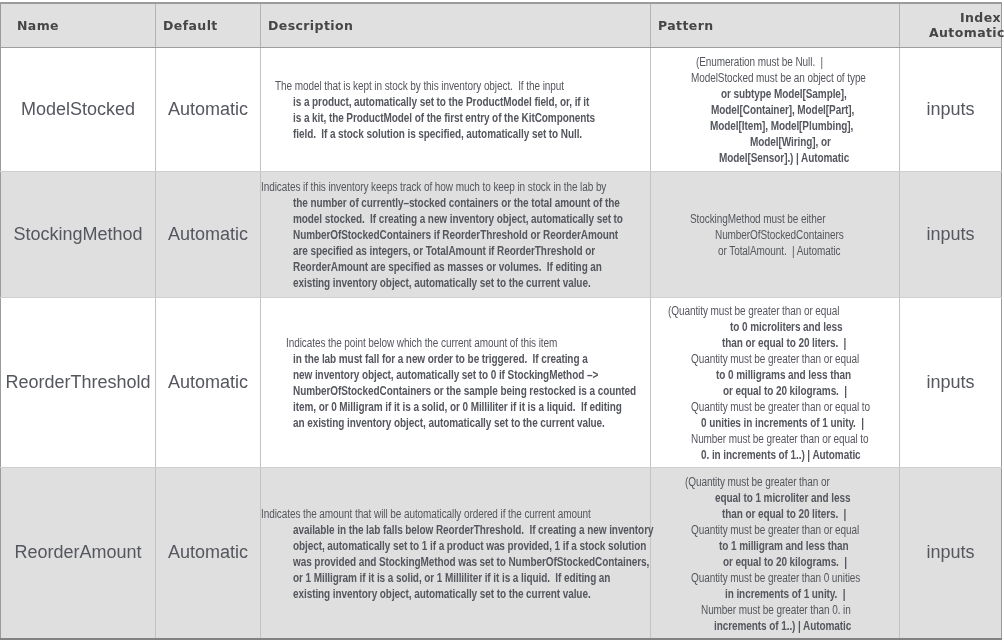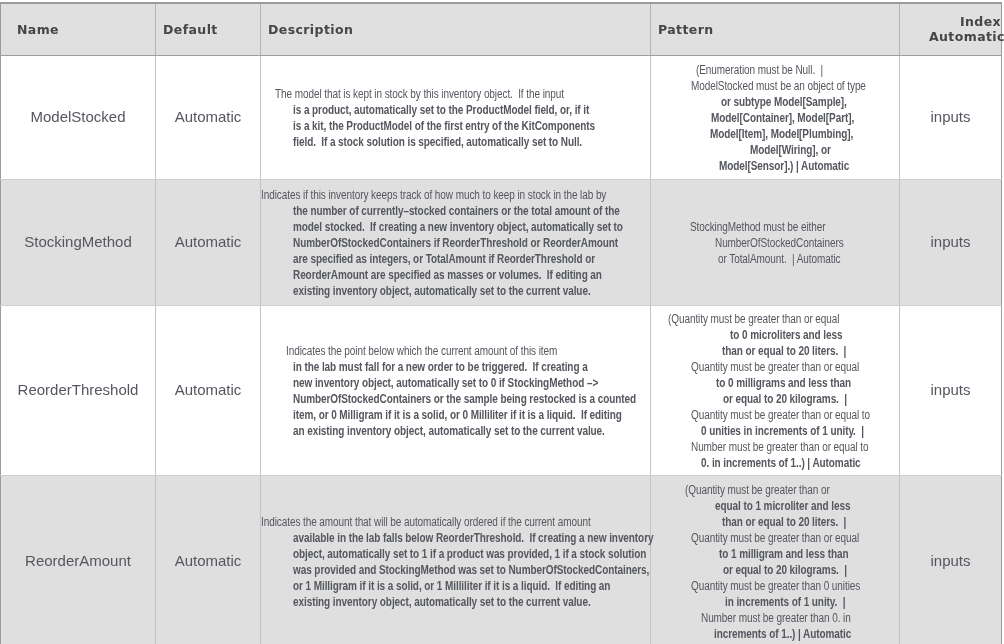--- a/index.html
+++ b/index.html
@@ -37,21 +37,21 @@
     border-right:1px solid var(--border-col,#c3c3c3);
     border-bottom:1px solid var(--border-row,#cfcfcf);
     color:var(--body-text,#55575e);
     text-align:center;
   }
   .tbl td:last-child{border-right:none;}
   tr.alt td{background:var(--row-alt-bg,#dfdfdf);}
   .name-cell,.default-cell{padding-left:8px;}
   .desc-cell,.pattern-cell{padding-left:4px;padding-right:2px;}
   .index-cell{padding-left:6px;}
-  .plain{font-size:15px;color:var(--body-text,#55575e);}
+  .plain{font-size:18px;color:var(--body-text,#55575e);}
   .tl{height:16px;line-height:16px;overflow:visible;}
   .tx{
     display:inline-block;white-space:pre;
     font-size:12.5px;letter-spacing:-.1px;color:var(--body-text,#55575e);
     transform:scaleX(.8);transform-origin:0 50%;
   }
   .d1{margin-left:32px;font-weight:bold;}
   .q1{margin-left:40px;}
   .q2{margin-left:50px;font-weight:bold;}
 </style>
@@ -60,21 +60,21 @@
 
 <table class="tbl">
   <colgroup>
     <col style="width:155px">
       <col style="width:105px">
       <col style="width:390px">
       <col style="width:249px">
       <col style="width:102px">
   </colgroup>
   <thead>
-    <tr style="height:52px">
+    <tr style="height:44px">
       <th class="c-name">Name</th>
       <th>Default</th>
       <th>Description</th>
       <th>Pattern</th>
       <th class="c-index">
         <div class="hl">Index</div>
         <div class="hl ind">Automatic</div>
       </th>
     </tr>
   </thead>

